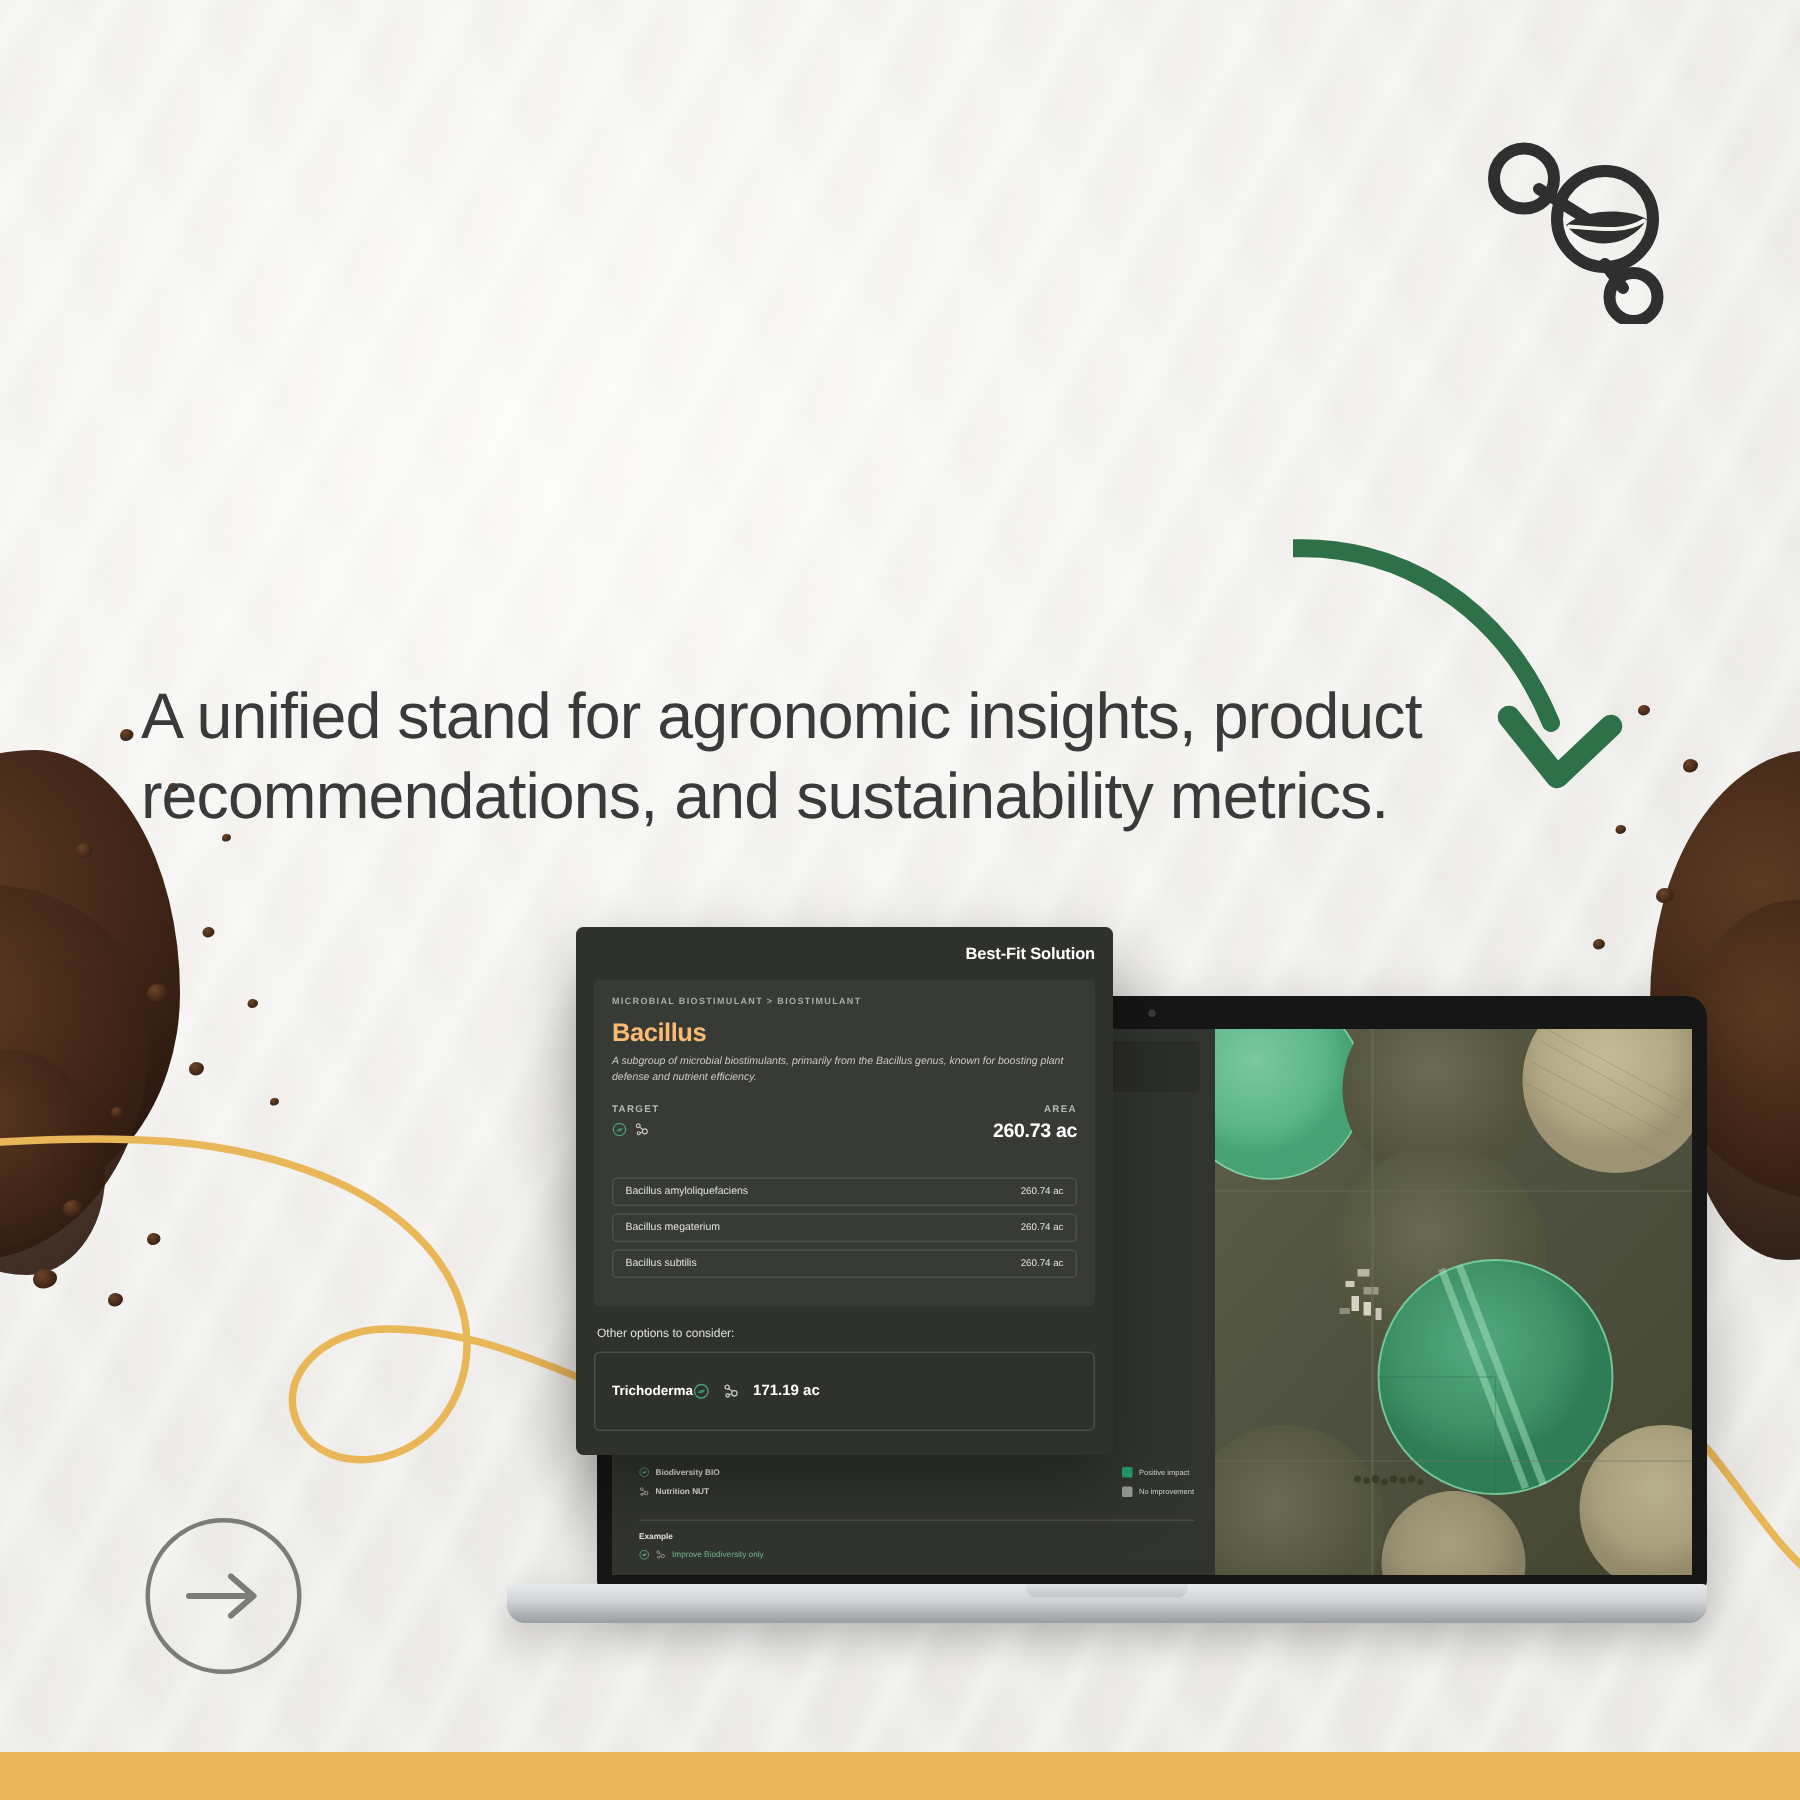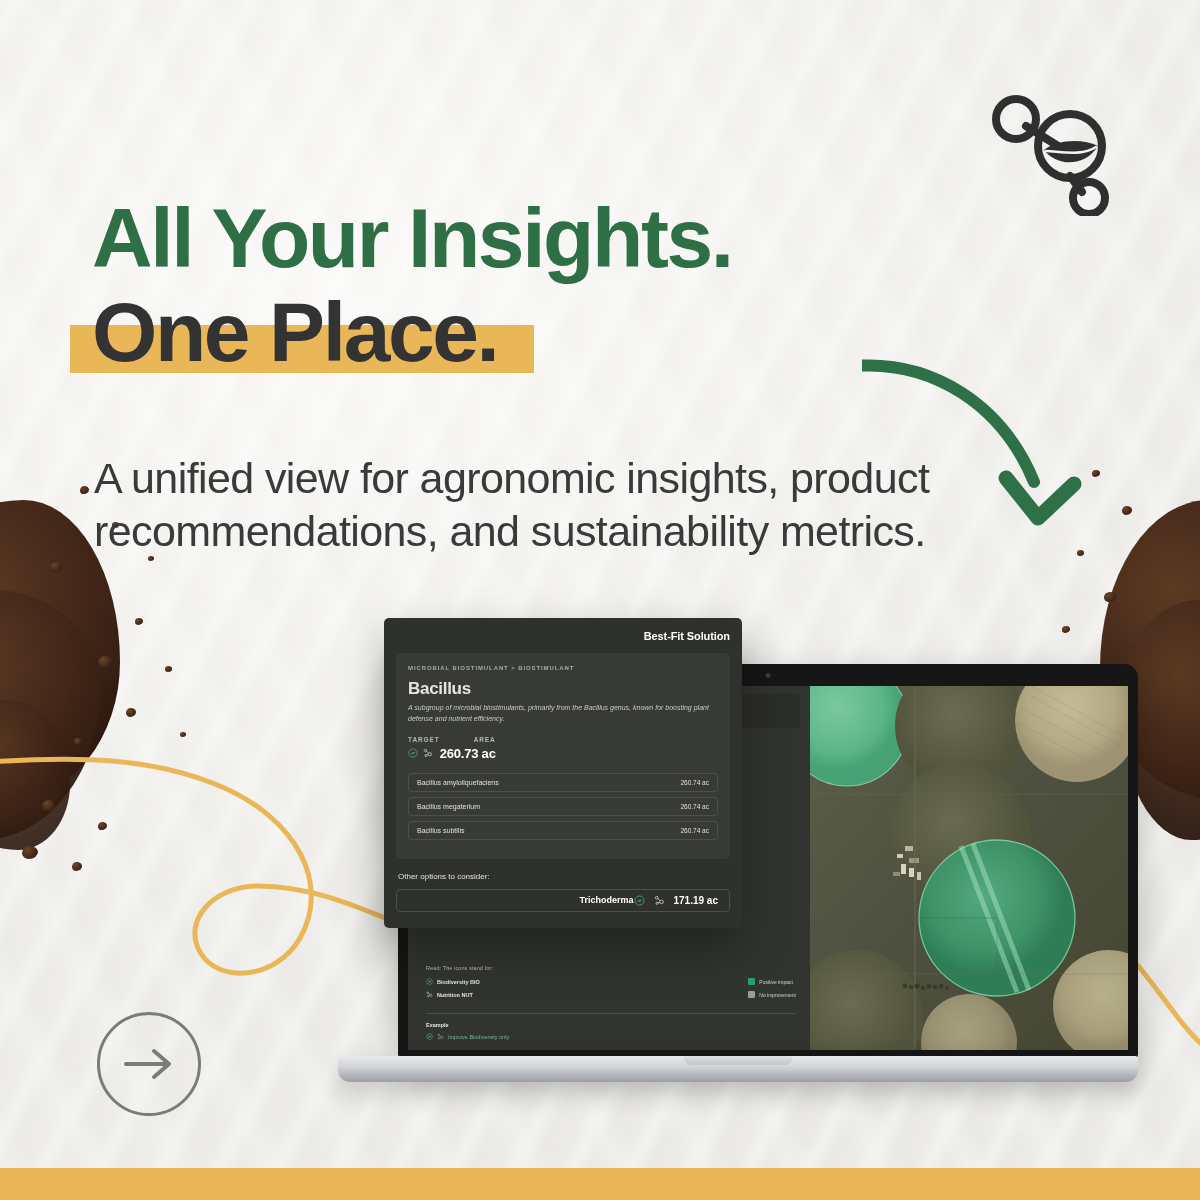--- a/index.html
+++ b/index.html
@@ -303,35 +303,36 @@
   #breadcrumb {
     font-size: 6px;
     letter-spacing: .9px;
     color: #a9ada4;
     margin-bottom: 8px;
     font-weight: 600;
   }
   #product-title {
     font-size: 17px;
     font-weight: 700;
-    color: #e5e5e5;
+    color: #fdba74;
     margin-bottom: 4px;
     letter-spacing: -.3px;
   }
   #product-desc {
     font-size: 7px;
     line-height: 1.55;
     font-style: italic;
     color: #c8cbc3;
     margin-bottom: 11px;
   }
   #meta-row {
     display: flex;
+    justify-content: space-between;
     align-items: flex-start;
-    margin-bottom: 12px;
+    margin-bottom: 24px;
   }
   .meta-label { font-size: 6.5px; letter-spacing: .9px; color: #b4b8af; font-weight: 600; }
   .meta-icons { display: flex; gap: 5px; margin-top: 5px; align-items: center; }
   #area-value { font-size: 13px; font-weight: 700; color: #ffffff; margin-top: 3px; letter-spacing: -.2px; }
   .meta-right { text-align: right; }
 
   .strain-row {
     display: flex;
     justify-content: space-between;
     align-items: center;
@@ -345,24 +346,24 @@
   .strain-area { font-size: 6.5px; color: #dfe2da; }
 
   #other-options-label {
     font-size: 8px;
     color: #dfe2da;
     margin: 13px 0 8px 2px;
   }
   #other-option-row {
     display: flex;
     align-items: center;
-    justify-content: flex-end;
+    justify-content: flex-start;
     border: 1px solid #4d5048;
     border-radius: 4px;
-    padding: 5px 11px;
+    padding: 20px 11px;
   }
   #other-option-name { font-size: 9px; font-weight: 700; color: #ffffff; }
   .other-right { display: flex; align-items: center; gap: 9px; }
   #other-option-area { font-size: 10px; font-weight: 700; color: #ffffff; }
 </style>
 </head>
 <body>
 
 <div id="stage">
 
@@ -412,29 +413,22 @@
   <svg id="logo-mark" viewBox="0 0 136 132" fill="none">
     <line x1="40" y1="42" x2="72" y2="62" stroke="#2f2f2f" stroke-width="8" stroke-linecap="round"></line>
     <line x1="84" y1="92" x2="96" y2="108" stroke="#2f2f2f" stroke-width="8" stroke-linecap="round"></line>
     <circle cx="30" cy="35" r="20" stroke="#2f2f2f" stroke-width="8" fill="none"></circle>
     <circle cx="103" cy="114" r="16" stroke="#2f2f2f" stroke-width="8" fill="none"></circle>
     <circle cx="84" cy="62" r="32" stroke="#2f2f2f" stroke-width="8" fill="none"></circle>
     <path d="M58 66 C 70 56, 96 54, 112 62 C 100 82, 72 84, 58 66 Z" fill="#2f2f2f"></path>
     <path d="M60 67 C 78 68, 96 72, 110 63" stroke="#f4f3f0" stroke-width="2.6" fill="none" stroke-linecap="round"></path>
   </svg>
 
-  <div id="headline-block">
-    <div class="hl-line1">All Your Insights.</div>
-    <div class="hl-line2-wrap">
-      <span class="hl-highlight"></span>
-      <span class="hl-line2">One Place.</span>
-    </div>
-  </div>
-
-  <div id="subhead">A unified view for agronomic insights, product recommendations, and sustainability metrics.</div>
+
+  <div id="subhead">A unified stand for agronomic insights, product recommendations, and sustainability metrics.</div>
 
   <svg id="curved-arrow" viewBox="0 0 230 210" fill="none">
     <path d="M-8 34 C 70 28, 140 72, 172 150" stroke="#2e7048" stroke-width="12" stroke-linecap="round" fill="none"></path>
     <path d="M144 146 L 176 186 L 212 152" stroke="#2e7048" stroke-width="15" stroke-linecap="round" stroke-linejoin="round" fill="none"></path>
   </svg>
 
   <div id="circle-arrow-btn">
     <svg width="54" height="36" viewBox="0 0 54 36" fill="none">
       <line x1="4" y1="18" x2="46" y2="18" stroke="#7b7b78" stroke-width="4" stroke-linecap="round"></line>
       <path d="M32 5 L 47 18 L 32 31" stroke="#7b7b78" stroke-width="4" stroke-linecap="round" stroke-linejoin="round" fill="none"></path>

